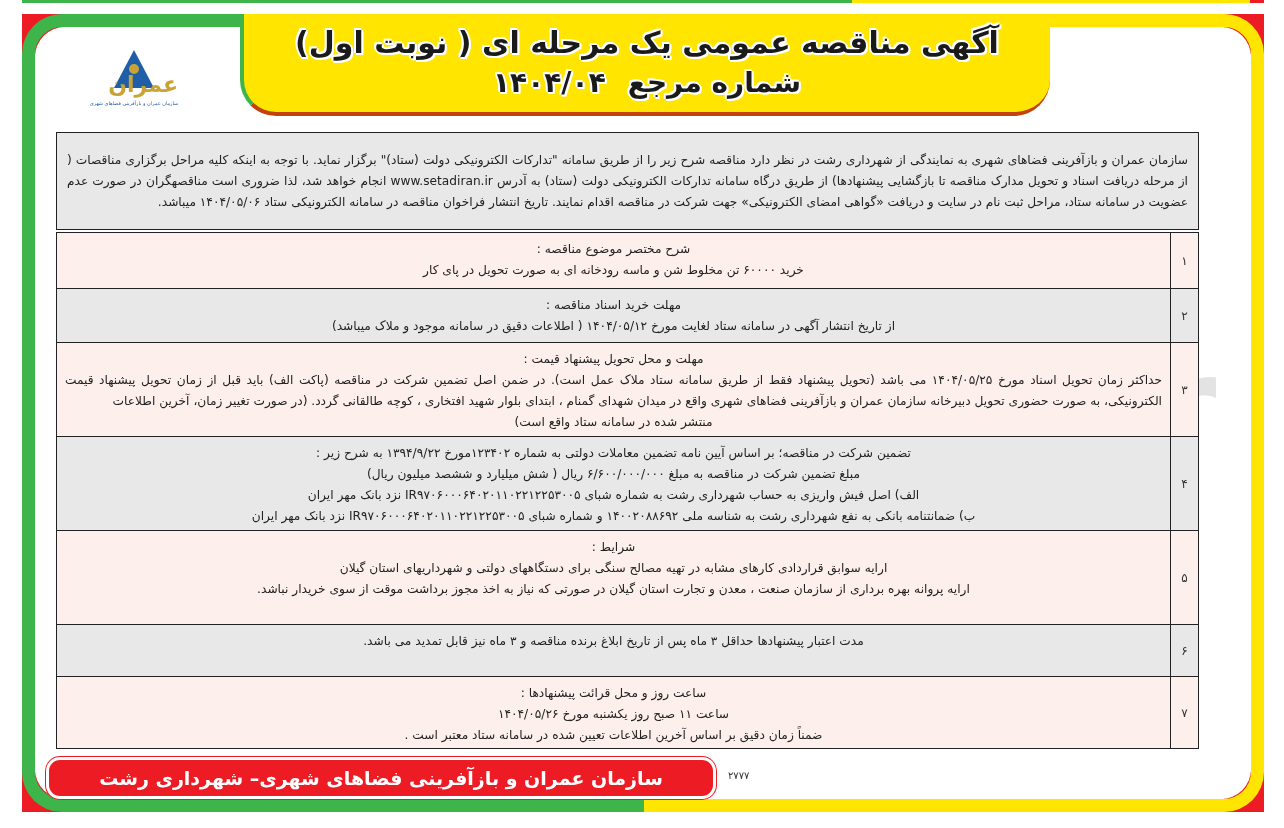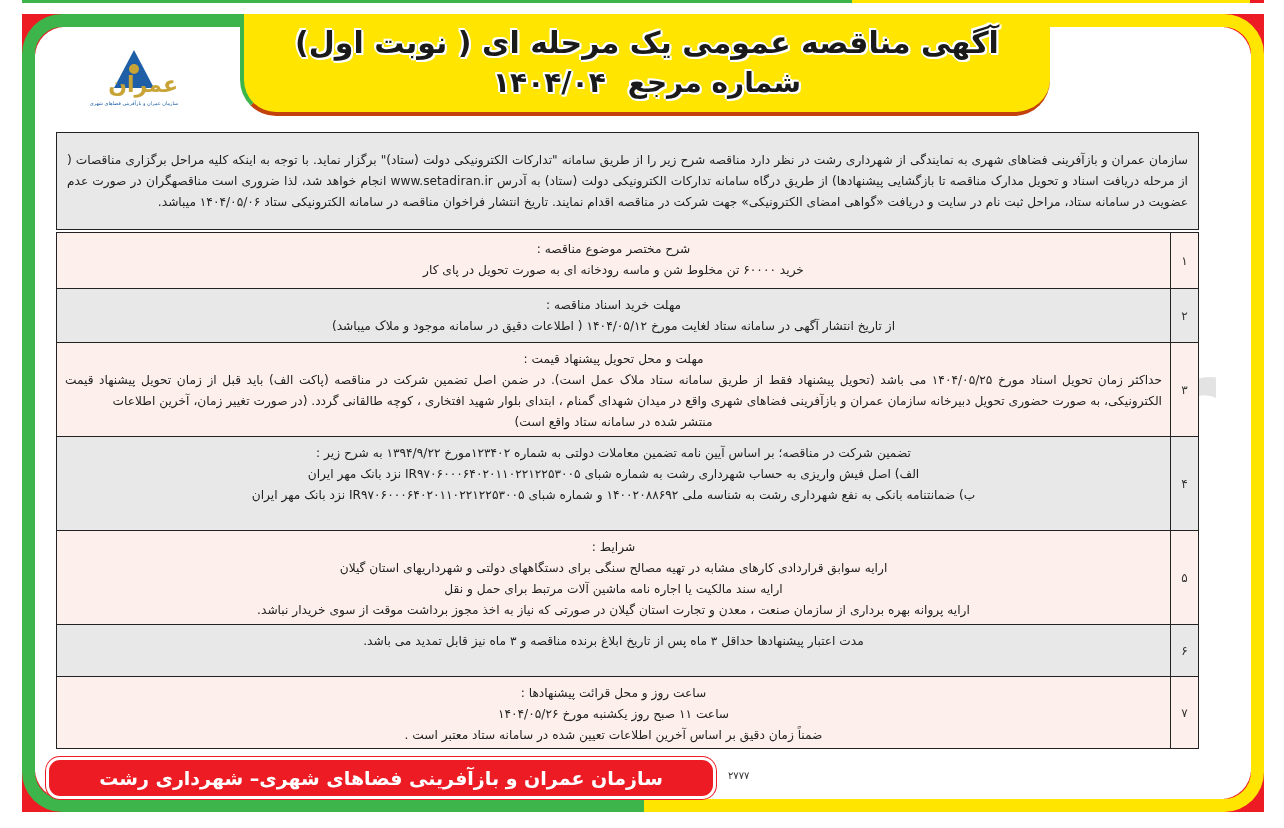--- a/index.html
+++ b/index.html
@@ -163,31 +163,31 @@
       <div class="line">مهلت و محل تحویل پیشنهاد قیمت :</div>
       <div class="line justify">حداکثر زمان تحویل اسناد مورخ ۱۴۰۴/۰۵/۲۵ می باشد (تحویل پیشنهاد فقط از طریق سامانه ستاد ملاک عمل است). در ضمن اصل تضمین شرکت در مناقصه (پاکت الف) باید قبل از زمان تحویل پیشنهاد قیمت الکترونیکی، به صورت حضوری تحویل دبیرخانه سازمان عمران و بازآفرینی فضاهای شهری واقع در میدان شهدای گمنام ، ابتدای بلوار شهید افتخاری ، کوچه طالقانی گردد. (در صورت تغییر زمان، آخرین اطلاعات</div>
       <div class="line">منتشر شده در سامانه ستاد واقع است)</div>
     </div>
   </div>
 
   <div class="row grey" style="height:94px">
     <div class="num">۴</div>
     <div class="content">
       <div class="line">تضمین شرکت در مناقصه؛ بر اساس آیین نامه تضمین معاملات دولتی به شماره ۱۲۳۴۰۲مورخ ۱۳۹۴/۹/۲۲ به شرح زیر :</div>
+      <div class="line">مبلغ تضمین شرکت در مناقصه به مبلغ ۶/۶۰۰/۰۰۰/۰۰۰ ریال ( شش میلیارد و ششصد میلیون ریال)</div>
       <div class="line">الف) اصل فیش واریزی به حساب شهرداری رشت به شماره شبای IR۹۷۰۶۰۰۰۶۴۰۲۰۱۱۰۲۲۱۲۲۵۳۰۰۵ نزد بانک مهر ایران</div>
       <div class="line">ب) ضمانتنامه بانکی به نفع شهرداری رشت به شناسه ملی ۱۴۰۰۲۰۸۸۶۹۲ و شماره شبای IR۹۷۰۶۰۰۰۶۴۰۲۰۱۱۰۲۲۱۲۲۵۳۰۰۵ نزد بانک مهر ایران</div>
     </div>
   </div>
 
   <div class="row pink" style="height:94px">
     <div class="num">۵</div>
     <div class="content">
       <div class="line">شرایط :</div>
       <div class="line">ارایه سوابق قراردادی کارهای مشابه در تهیه مصالح سنگی برای دستگاههای دولتی و شهرداریهای استان گیلان</div>
-      <div class="line">ارایه سند مالکیت یا اجاره نامه ماشین آلات مرتبط برای حمل و نقل</div>
       <div class="line">ارایه پروانه بهره برداری از سازمان صنعت ، معدن و تجارت استان گیلان در صورتی که نیاز به اخذ مجوز برداشت موقت از سوی خریدار نباشد.</div>
     </div>
   </div>
 
   <div class="row grey" style="height:52px">
     <div class="num">۶</div>
     <div class="content">
       <div class="line">مدت اعتبار پیشنهادها حداقل ۳ ماه پس از تاریخ ابلاغ برنده مناقصه و ۳ ماه نیز قابل تمدید می باشد.</div>
     </div>
   </div>

